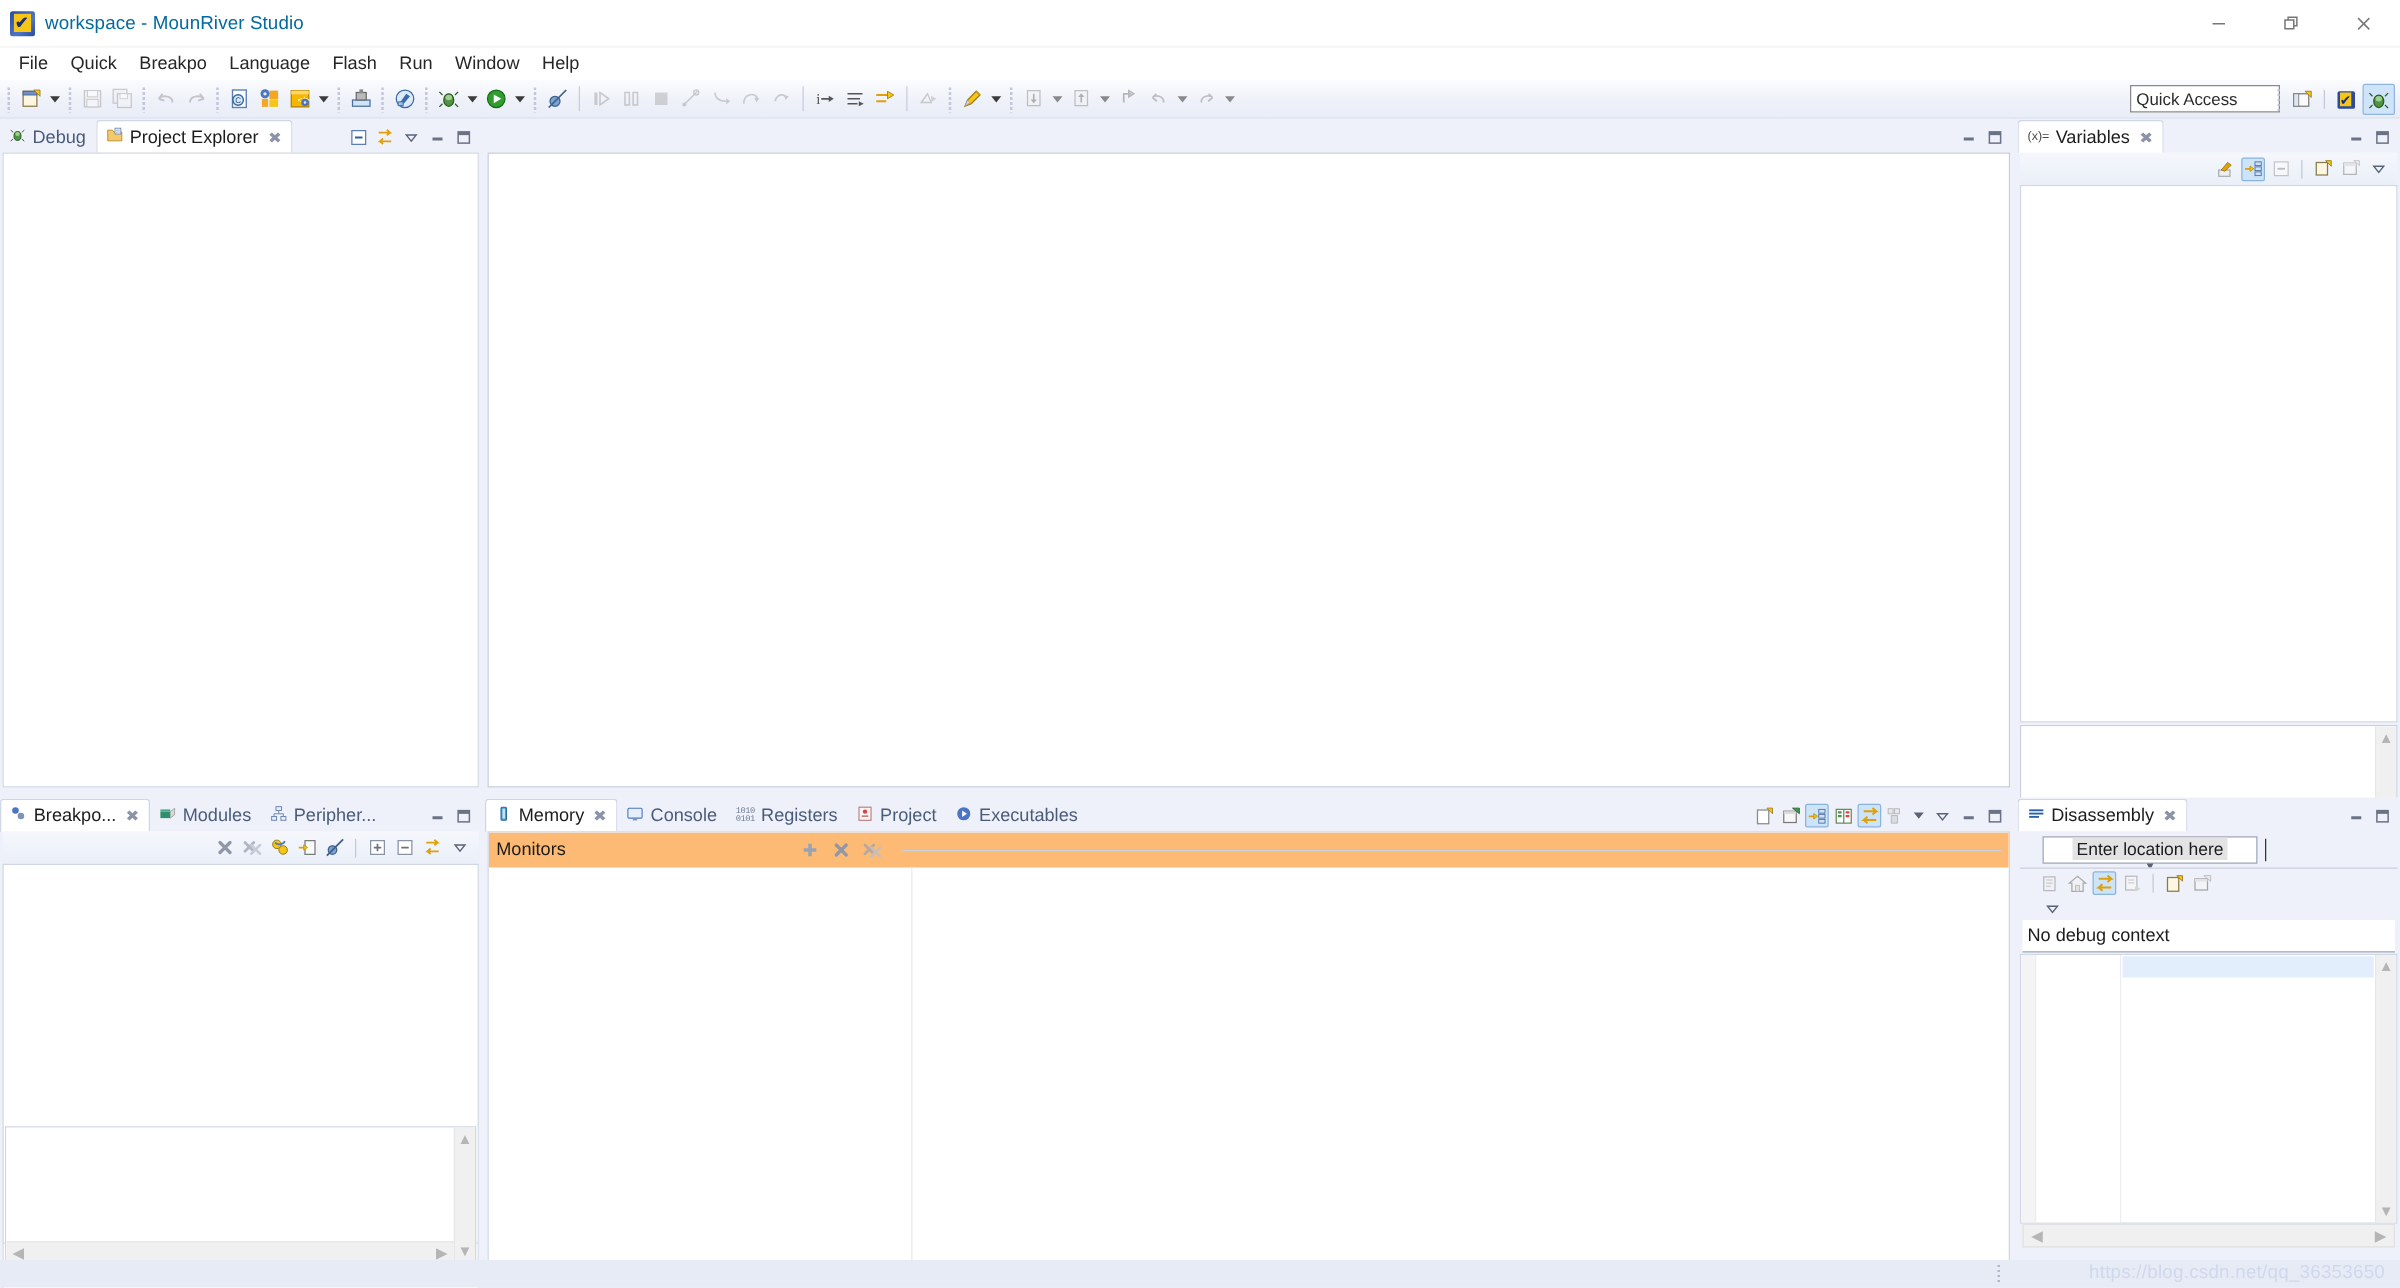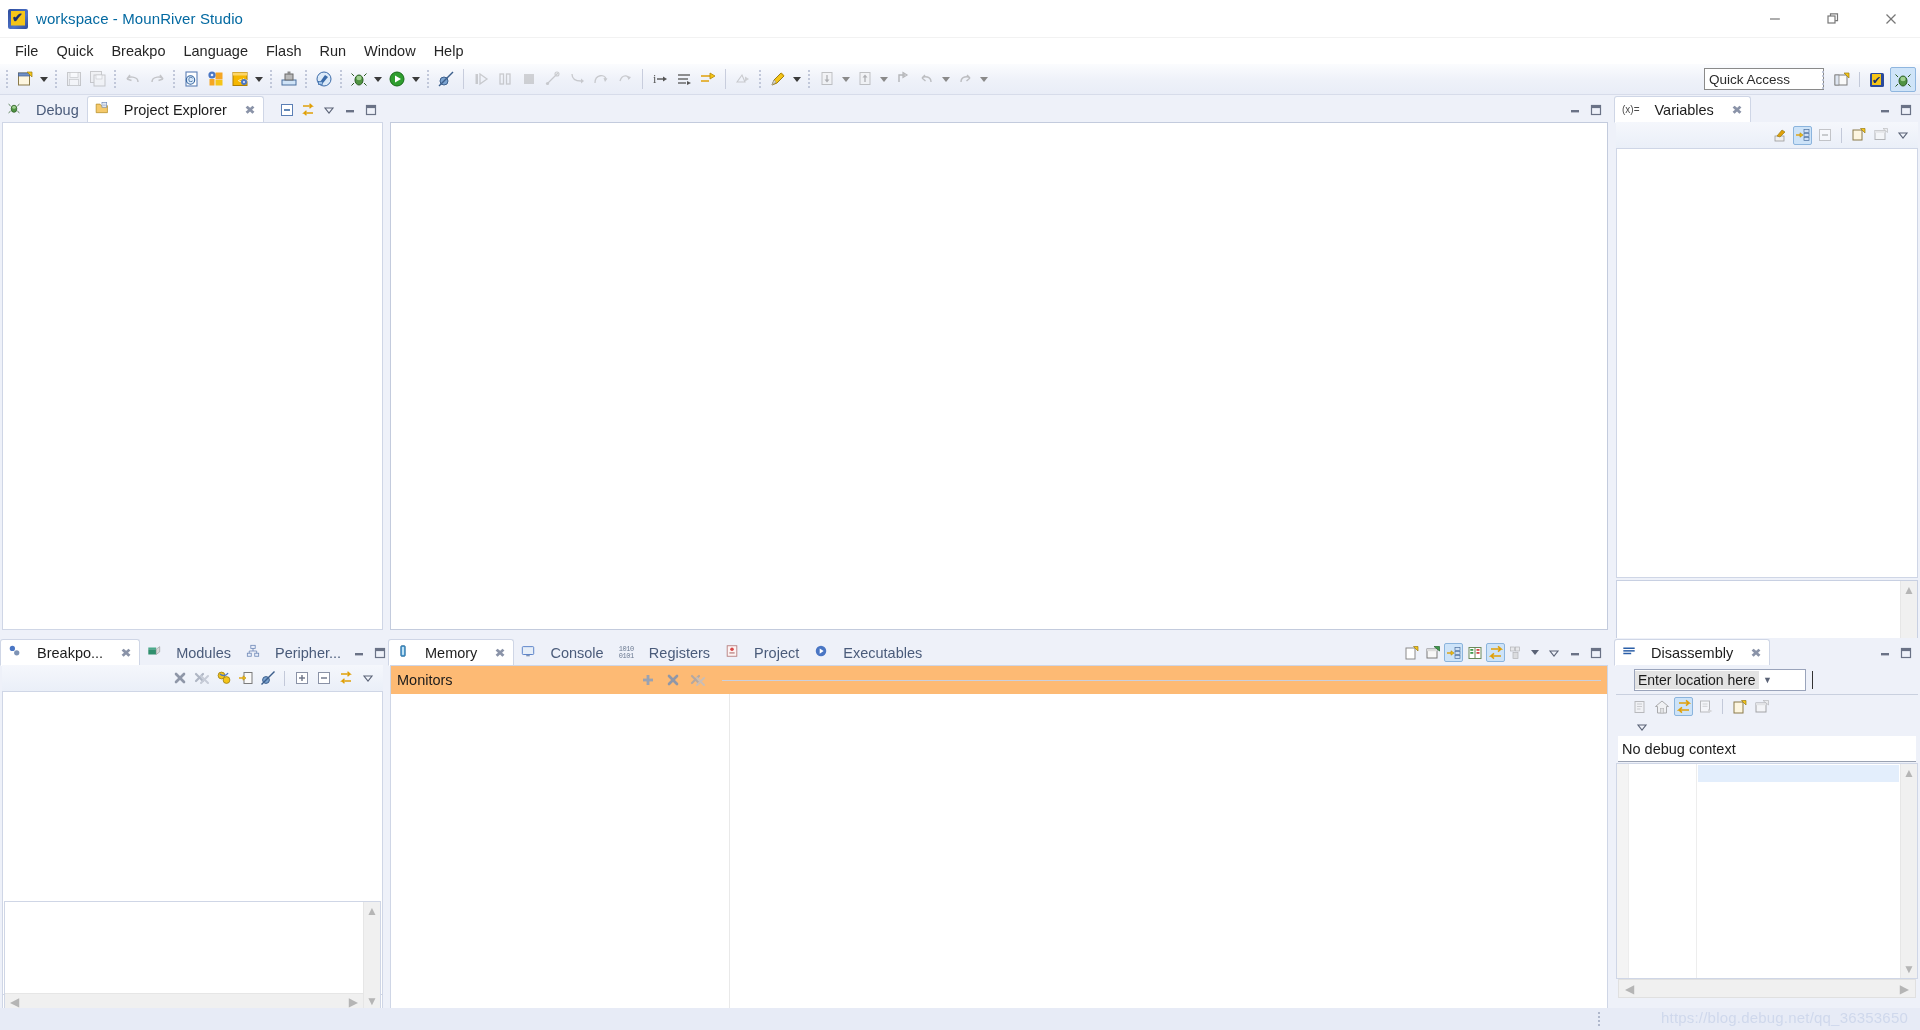--- a/index.html
+++ b/index.html
@@ -153,21 +153,21 @@
     display: flex; align-items: flex-end;
     position: relative;
     background: transparent;
   }
   .ptab {
     height: 27px;
     display: flex; align-items: center;
     padding: 0 8px 0 7px;
     font-size: 14.5px;
     color: #4a5b7a;
-    gap: 15px;
+    gap: 5px;
     border-top-left-radius: 3px;
     border-top-right-radius: 3px;
     white-space: nowrap;
   }
   .ptab.active {
     background: #ffffff;
     color: #1c1c1c;
     border: 1px solid #cfd6e6;
     border-bottom: 1px solid #ffffff;
   }
@@ -247,21 +247,21 @@
   }
   .watermark {
     position: absolute; right: 12px; bottom: 4px;
     font-size: 15px; color: #cfd8ec; letter-spacing: .2px;
     user-select: none;
   }
 
   .dis-combo {
     height: 22px; border: 1px solid #9aa4bb; background: #fff;
     display: flex; align-items: center;
-    font-size: 14px; color: #1b1b1b;
+    font-size: 14px; color: #1b1b1b; flex-direction: column;
   }
   .dis-combo .val { background:#e3e3e3; padding: 0 3px; height:18px; line-height:18px; }
   .dis-combo .carat { width: 18px; text-align:center; color:#5a6276; font-size:9px; }
   .caret-line { width:1px; height:18px; background:#333; margin-left:6px; }
 </style>
 </head>
 <body>
 
 <div class="titlebar">
   <div class="app-icon">
@@ -1183,14 +1183,14 @@
     <div style="position:absolute; left:4px; right:4px; top:341px; height:19px; background:#f0f0f0; border:1px solid #e0e0e0; display:flex; justify-content:space-between; align-items:center; padding:0 3px;">
       <div class="sb-arrow">◀</div>
       <div class="sb-arrow">▶</div>
     </div>
   </div>
 
 </div>
 
 <div class="statusbar">
   <div class="status-grip"></div>
-  <div class="watermark">https://blog.debug.net/qq_36353650</div>
+  <div class="watermark">https://blog.csdn.net/qq_36353650</div>
 </div>
 
 </body></html>

